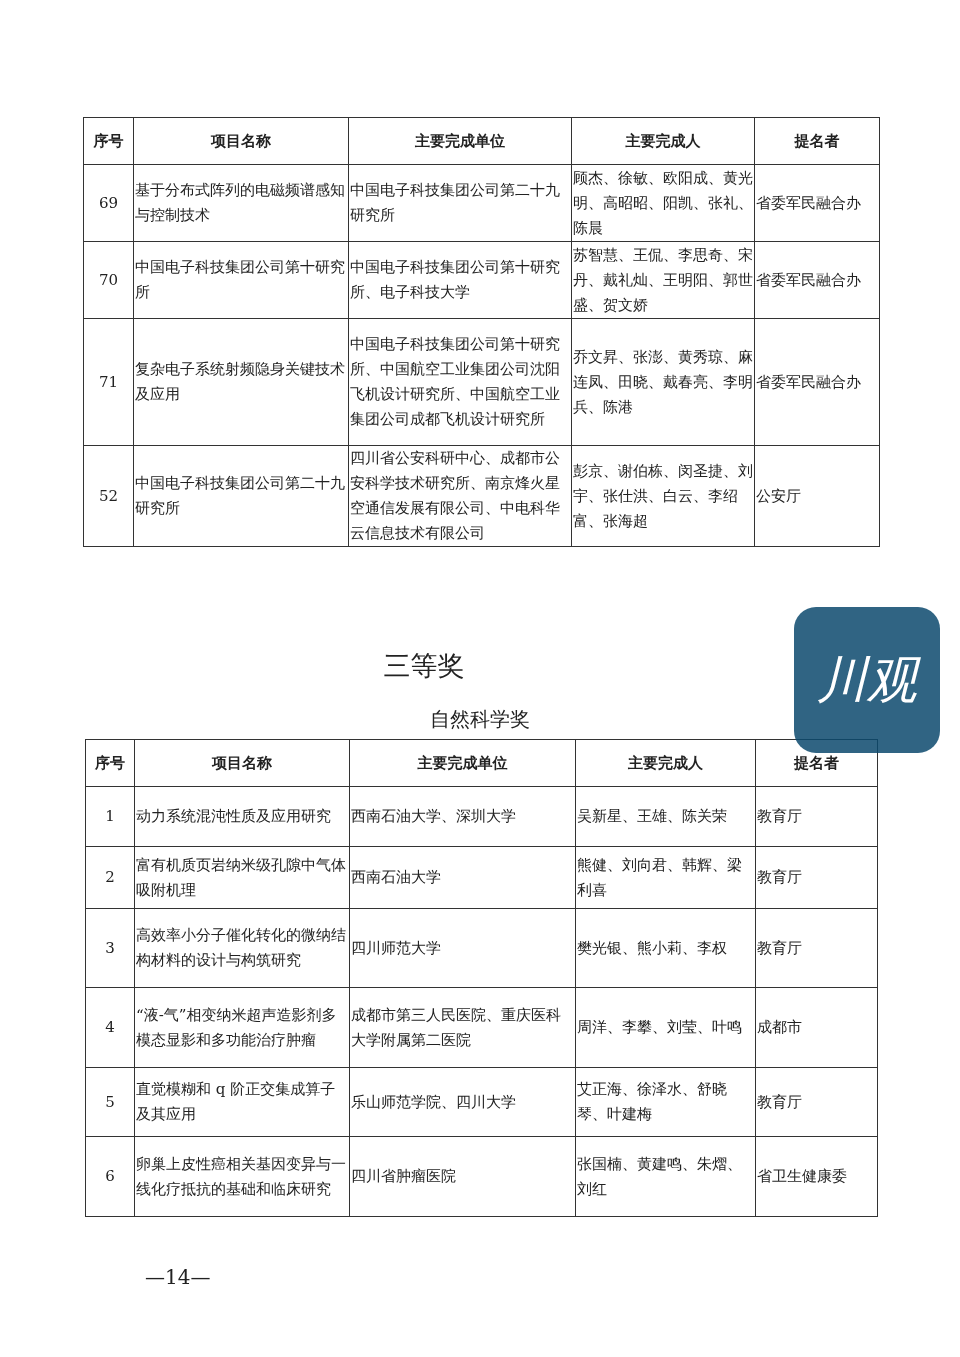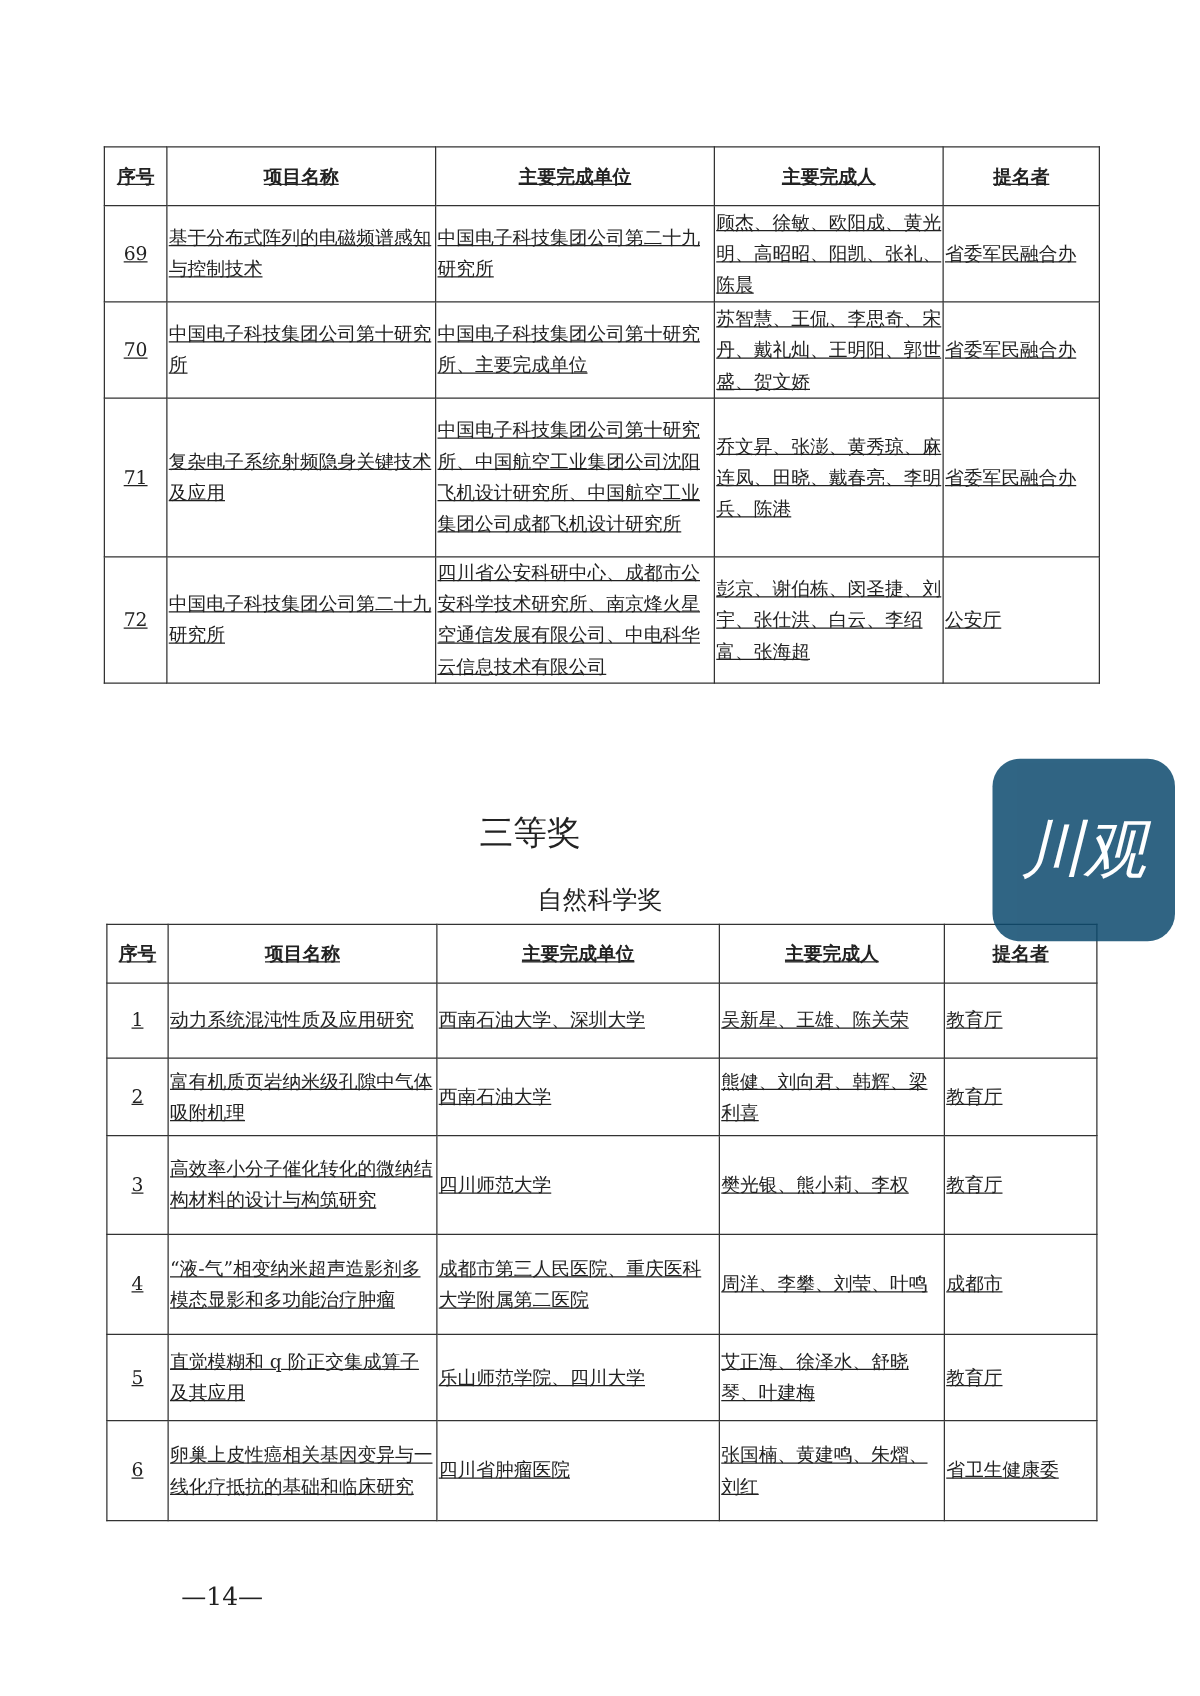--- a/index.html
+++ b/index.html
@@ -1,18 +1,18 @@
 <!DOCTYPE html>
 <html><head>
 <meta charset="utf-8">
 <style>
   html, body { margin: 0; padding: 0; background: #ffffff; }
   body { width: 960px; height: 1357px; position: relative; overflow: hidden;
          font-family: "DejaVu Serif", "Liberation Serif", serif; color: #222; }
-  table { border-collapse: collapse; position: absolute; table-layout: fixed; text-decoration: underline; }
+  table { border-collapse: collapse; position: absolute; table-layout: fixed; }
   td, th { border: 1.5px solid #333; font-size: 15px; line-height: 25px; padding: 0 1px; vertical-align: middle; word-break: break-all; }
   th { font-weight: bold; font-family: "DejaVu Sans", "Liberation Sans", sans-serif; font-size: 15px; text-align: center; height: 46px; }
   td.num { text-align: center; }
   td.txt { text-align: left; }
   #t1 { left: 83px; top: 117px; width: 796px; }
   #t2 { left: 85px; top: 739px; width: 792px; }
   .h2 { position: absolute; left: 0; width: 848px; text-align: center; font-size: 27px; top: 648px; }
   .h3 { position: absolute; left: 0; width: 960px; text-align: center; font-size: 20px; top: 706px; }
   .pagenum { position: absolute; left: 145px; top: 1265px; font-size: 20px; }
   .watermark { position: absolute; left: 794px; top: 607px; width: 146px; height: 146px; background: #0c4a6e; opacity: 0.85; border-radius: 22px;
@@ -40,33 +40,33 @@
   <tr style="height:77px">
     <td class="num">69</td>
     <td class="txt">基于分布式阵列的电磁频谱感知与控制技术</td>
     <td class="txt">中国电子科技集团公司第二十九研究所</td>
     <td class="txt">顾杰、徐敏、欧阳成、黄光明、高昭昭、阳凯、张礼、陈晨</td>
     <td class="txt">省委军民融合办</td>
   </tr>
   <tr style="height:77px">
     <td class="num">70</td>
     <td class="txt">中国电子科技集团公司第十研究所</td>
-    <td class="txt">中国电子科技集团公司第十研究所、主要完成单位</td>
+    <td class="txt">中国电子科技集团公司第十研究所、电子科技大学</td>
     <td class="txt">苏智慧、王侃、李思奇、宋丹、戴礼灿、王明阳、郭世盛、贺文娇</td>
     <td class="txt">省委军民融合办</td>
   </tr>
   <tr style="height:127px">
     <td class="num">71</td>
     <td class="txt">复杂电子系统射频隐身关键技术及应用</td>
     <td class="txt">中国电子科技集团公司第十研究所、中国航空工业集团公司沈阳飞机设计研究所、中国航空工业集团公司成都飞机设计研究所</td>
     <td class="txt">乔文昇、张澎、黄秀琼、麻连凤、田晓、戴春亮、李明兵、陈港</td>
     <td class="txt">省委军民融合办</td>
   </tr>
   <tr style="height:101px">
-    <td class="num">72</td>
+    <td class="num">52</td>
     <td class="txt">中国电子科技集团公司第二十九研究所</td>
     <td class="txt">四川省公安科研中心、成都市公安科学技术研究所、南京烽火星空通信发展有限公司、中电科华云信息技术有限公司</td>
     <td class="txt">彭京、谢伯栋、闵圣捷、刘宇、张仕洪、白云、李绍富、张海超</td>
     <td class="txt">公安厅</td>
   </tr>
 </tbody>
   </table>
 
 <div class="h2">三等奖</div>
 <div class="h3">自然科学奖</div>

